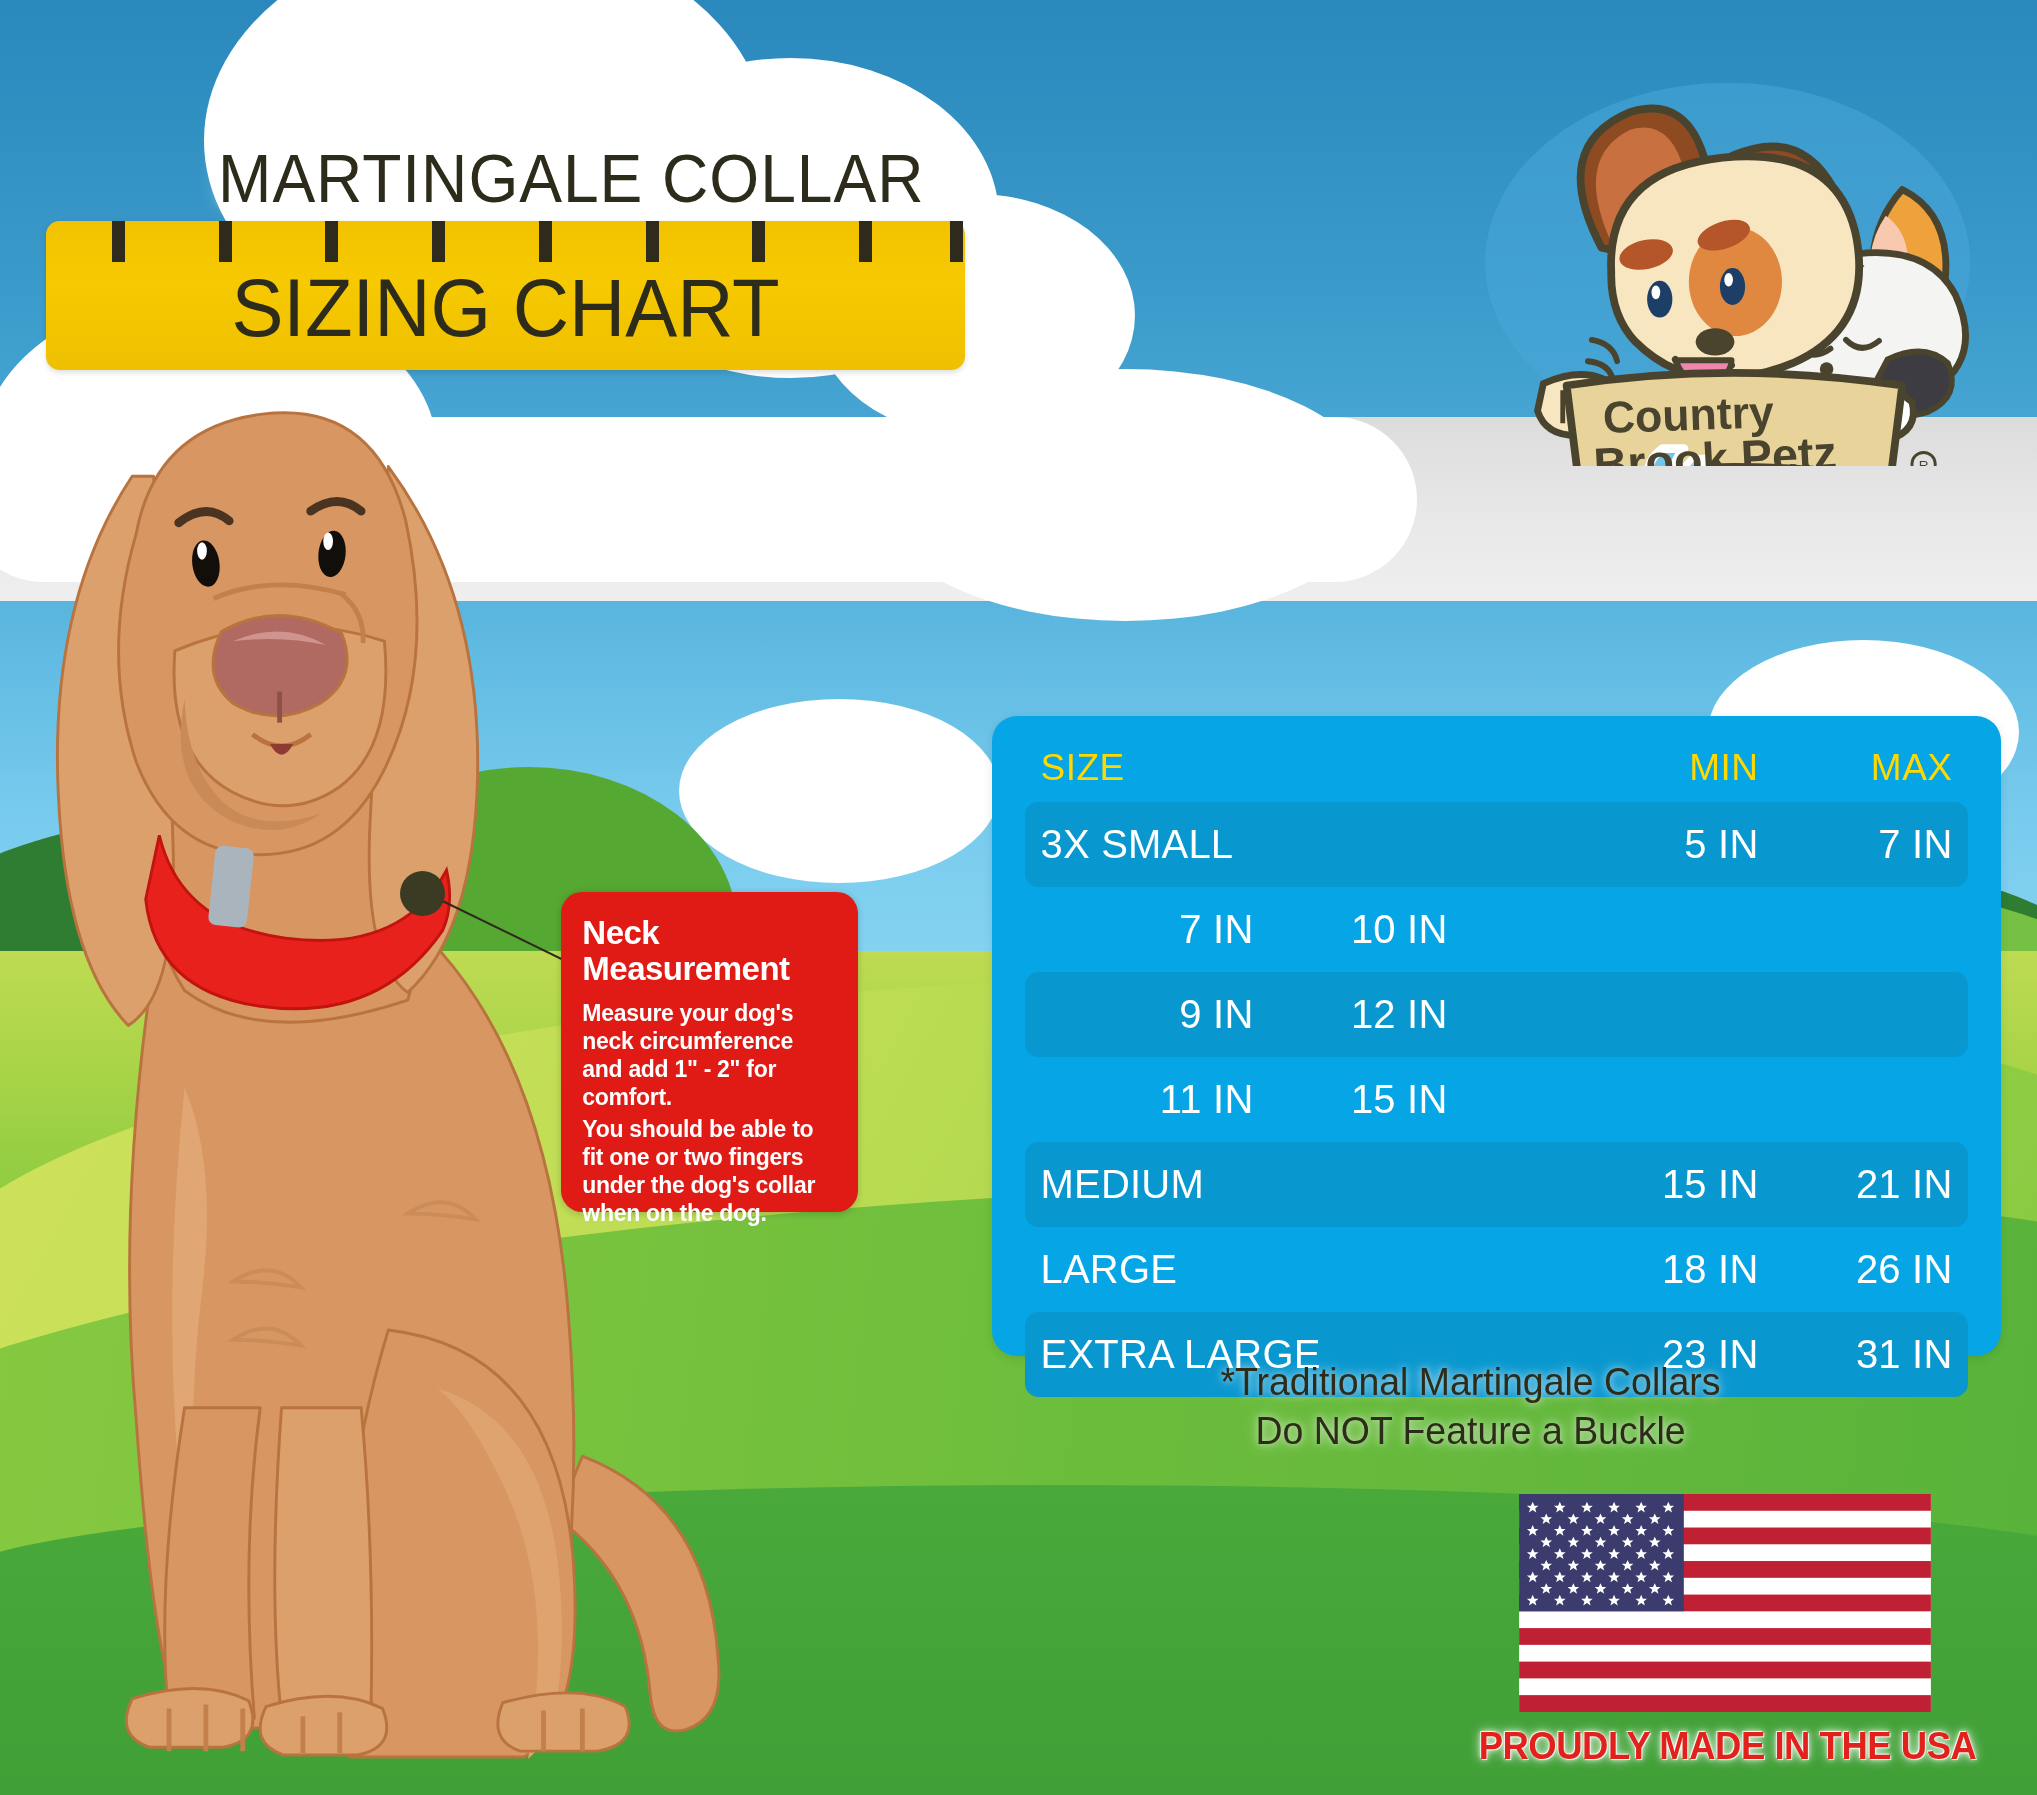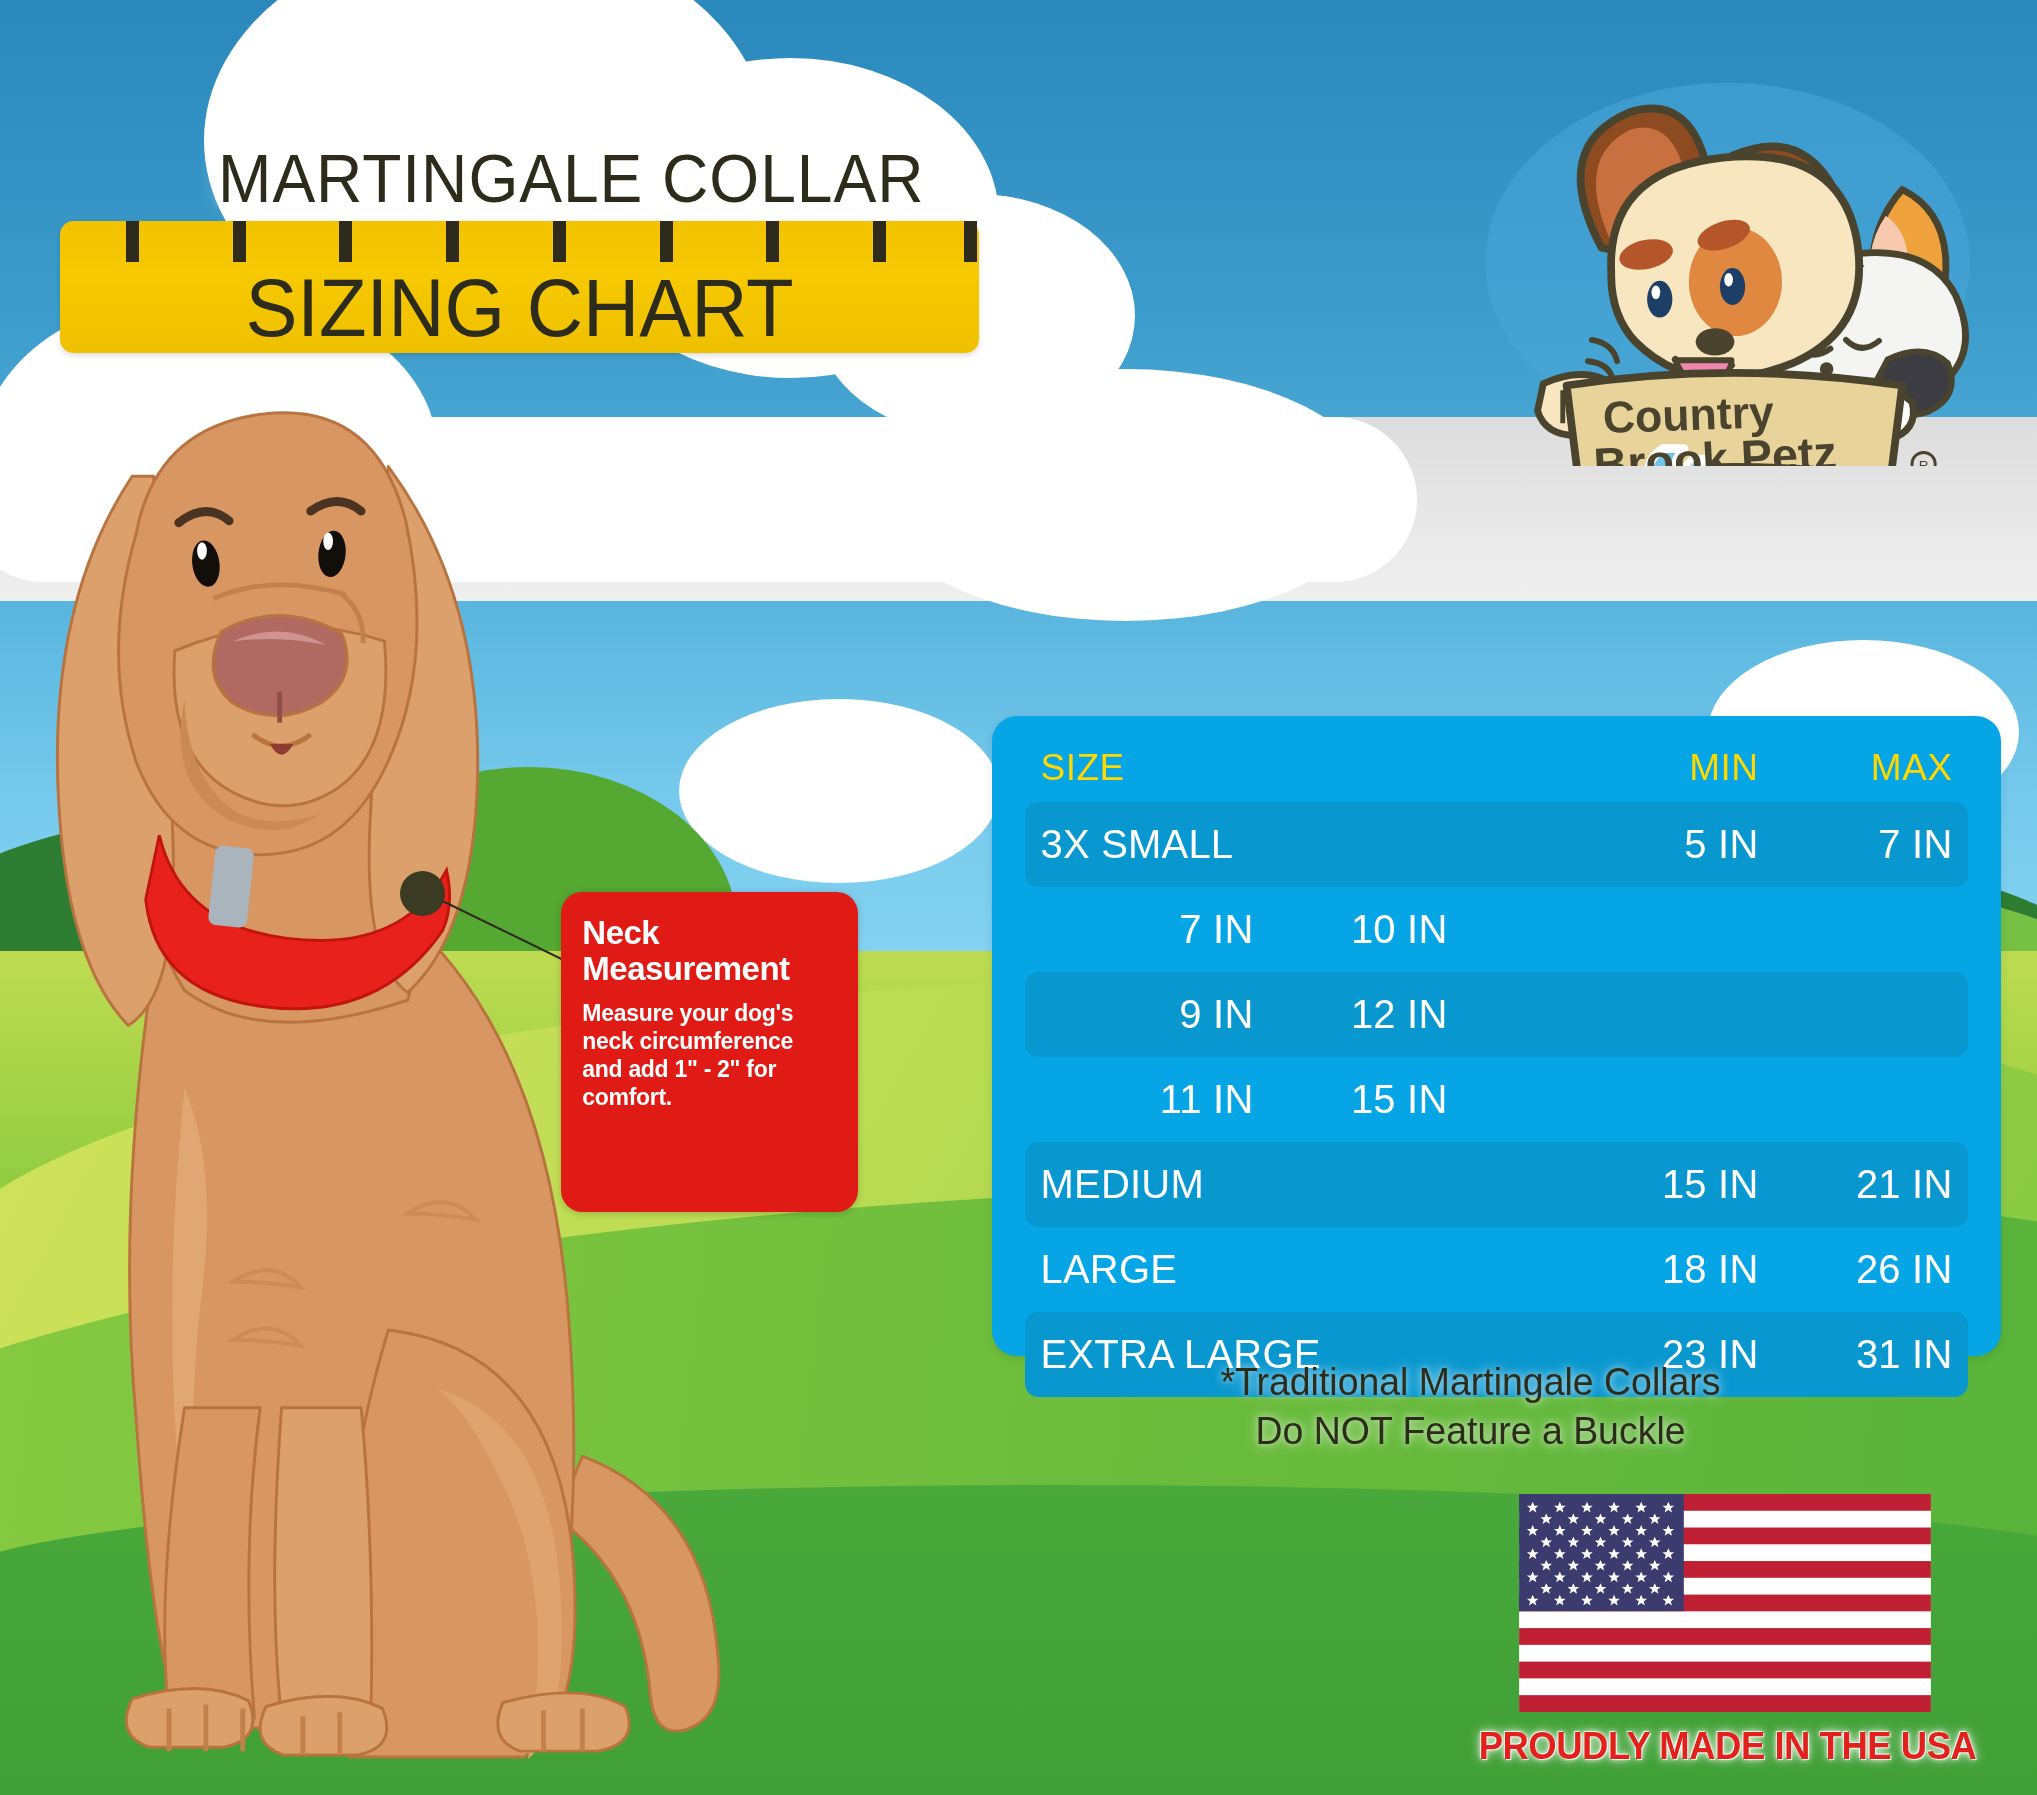--- a/index.html
+++ b/index.html
@@ -70,21 +70,21 @@
     position:absolute; left:218px; top:139px;
     font-size:69px; letter-spacing:1px;
     color:#2D2B1A; font-weight:400;
     text-shadow:0 0 23px rgba(255,255,255,.95),0 0 13.6px rgba(255,255,255,.95),0 0 7.8px rgba(255,255,255,.9);
     white-space:nowrap;
     font-family:"Liberation Sans", sans-serif;
     transform:scaleX(0.93); transform-origin:left center;
   }
 
   #ruler-banner {
-    position:absolute; left:60px; top:221px; width:919px; height:132px;
+    position:absolute; left:46px; top:221px; width:919px; height:149px;
     background:linear-gradient(to bottom,#F2C200 0%,#F6C901 40%,#EFC000 100%);
     border-radius:13.6px;
     box-shadow:0 2.9px 5.8px rgba(0,0,0,.12);
   }
   .tick {
     position:absolute; top:0; width:12.6px; height:41px; background:#2E2A1C;
   }
   #banner-text {
     position:absolute; left:0; right:0; top:45px;
     text-align:center; font-size:82px; color:#2D2B1A; font-weight:400;
@@ -348,20 +348,21 @@
   </svg>
 </div>
 
 <div id="pointer-line"></div>
 <div id="pointer-dot"></div>
 
 <div id="callout">
   <h3>Neck
 Measurement</h3>
   <p>Measure your dog's neck circumference and add 1" - 2" for comfort.</p>
+  <p>You should be able to fit one or two fingers under the dog's collar when on the dog.</p>
 </div>
 
 <div id="size-panel">
   <div class="trow head">
     <div class="c-size">SIZE</div>
     <div class="c-min">MIN</div>
     <div class="c-max">MAX</div>
   </div>
 
   <div class="trow alt">

